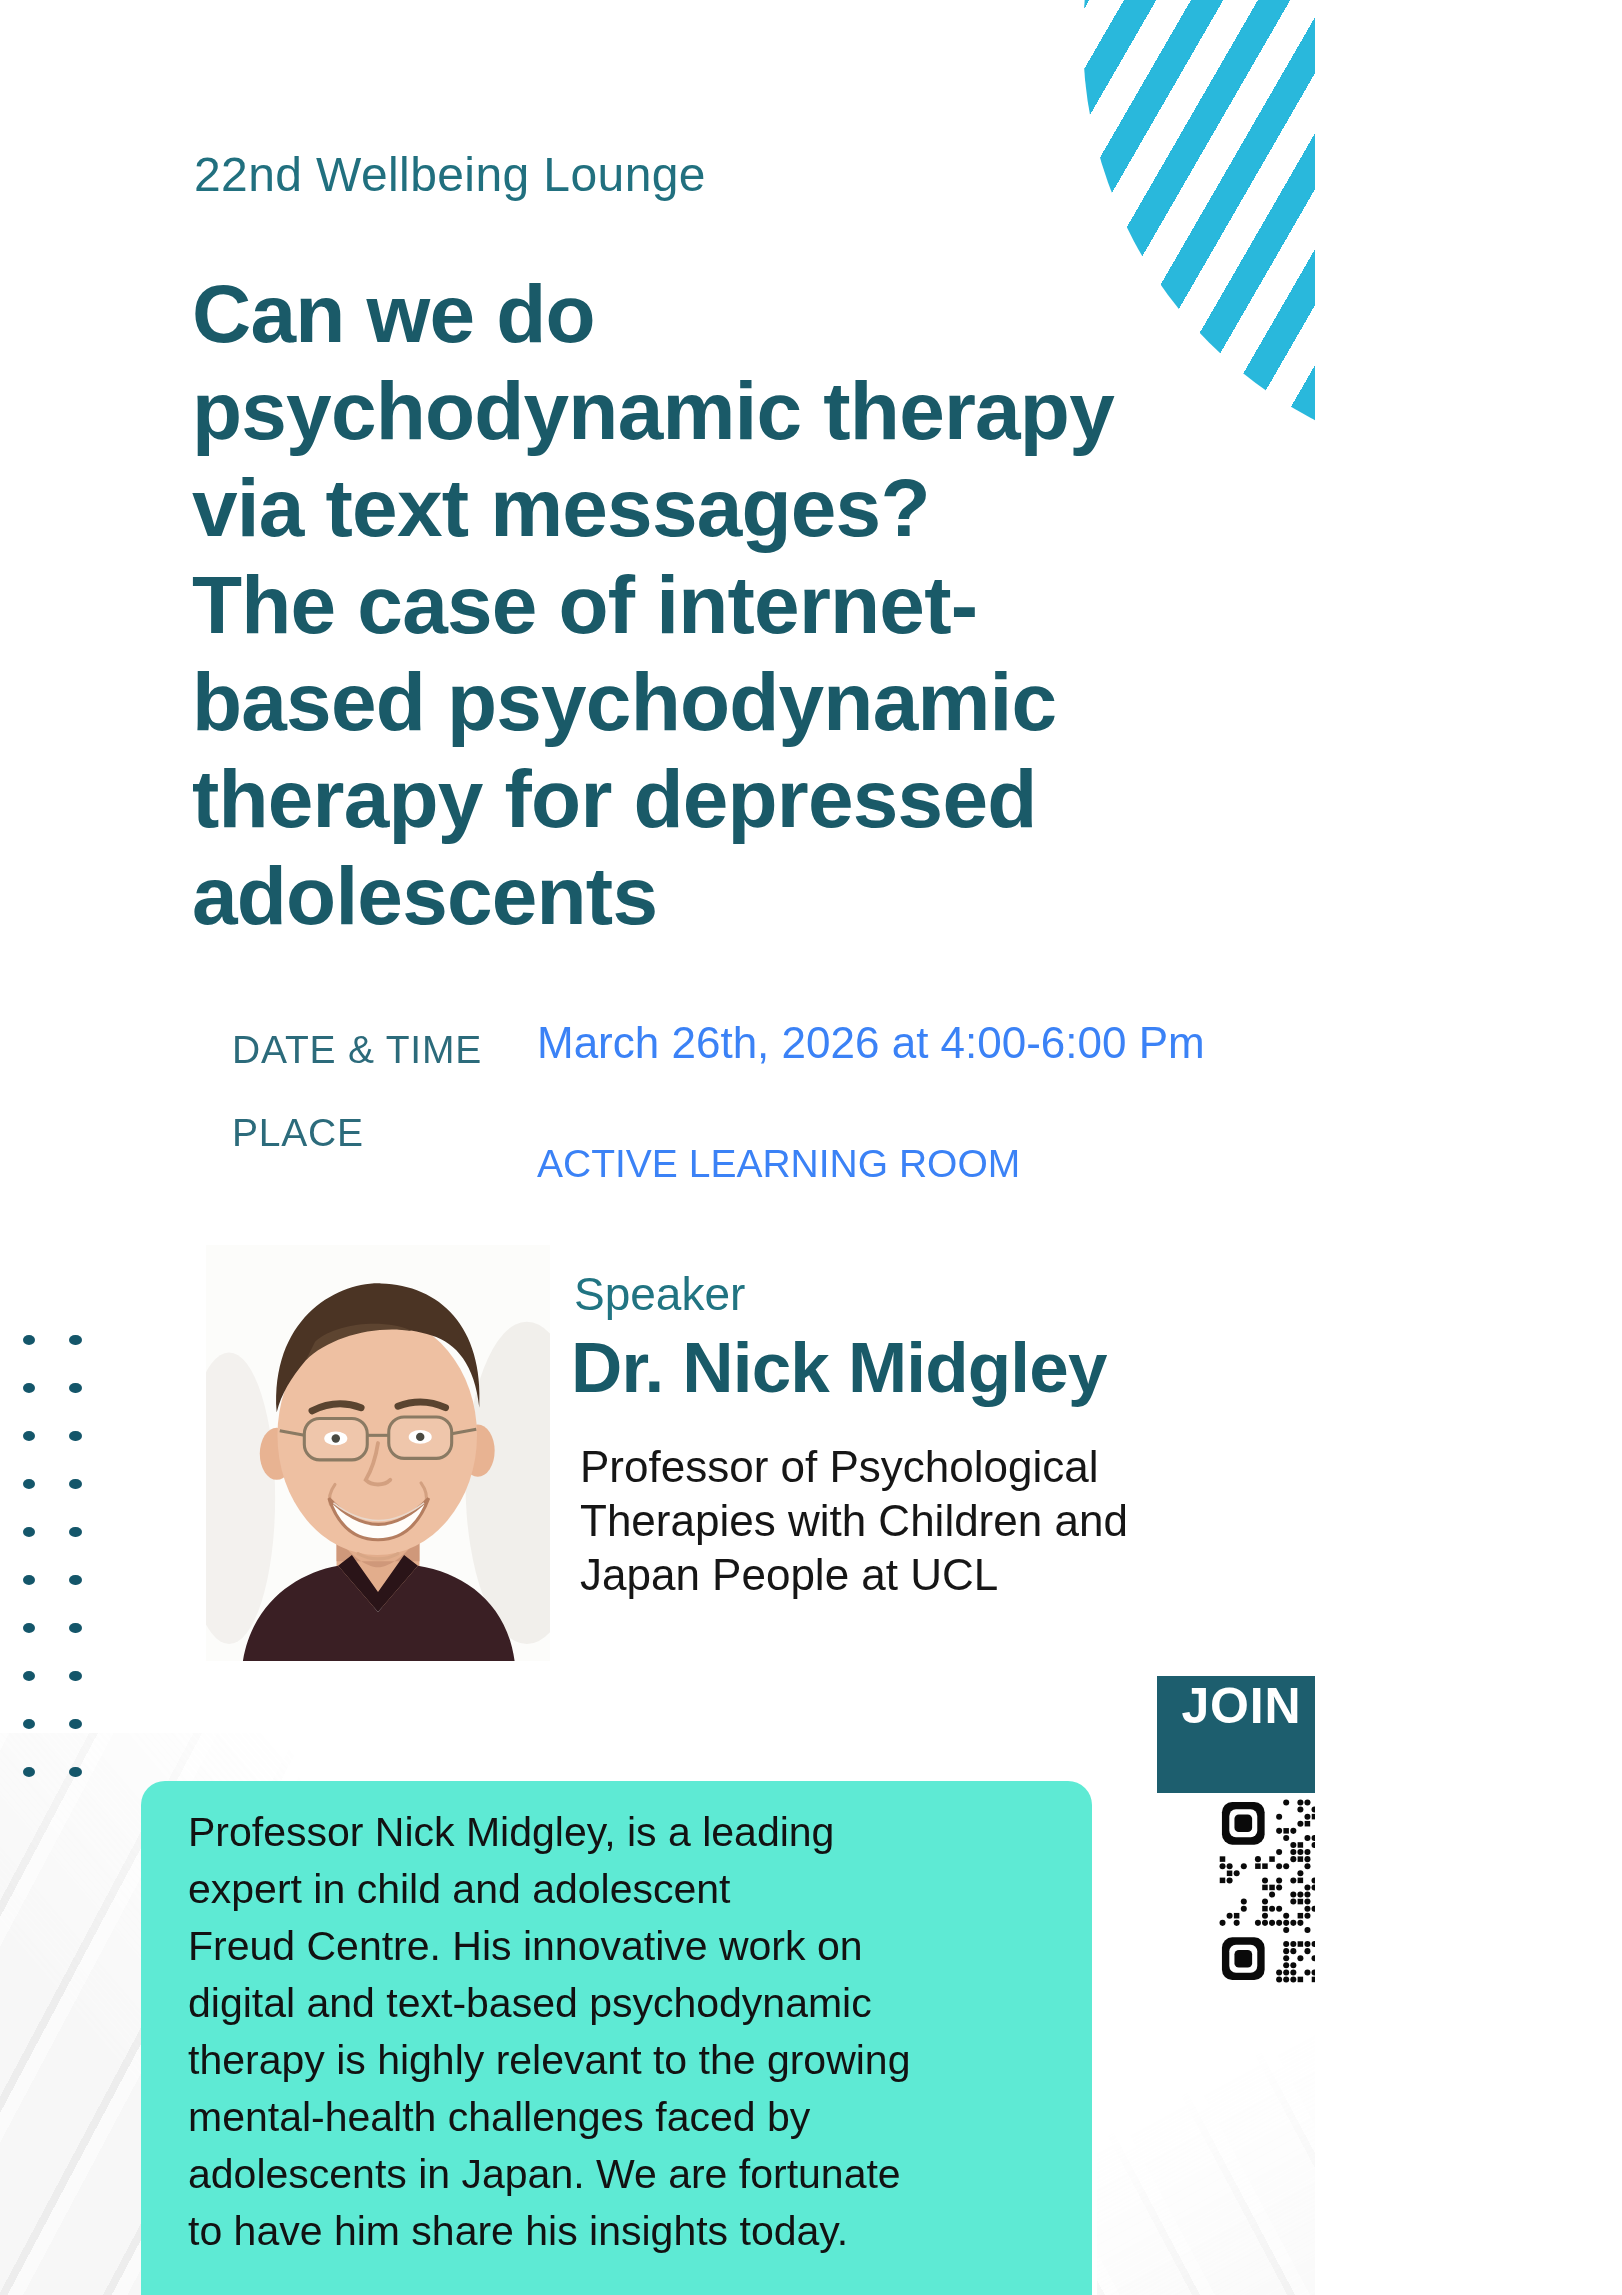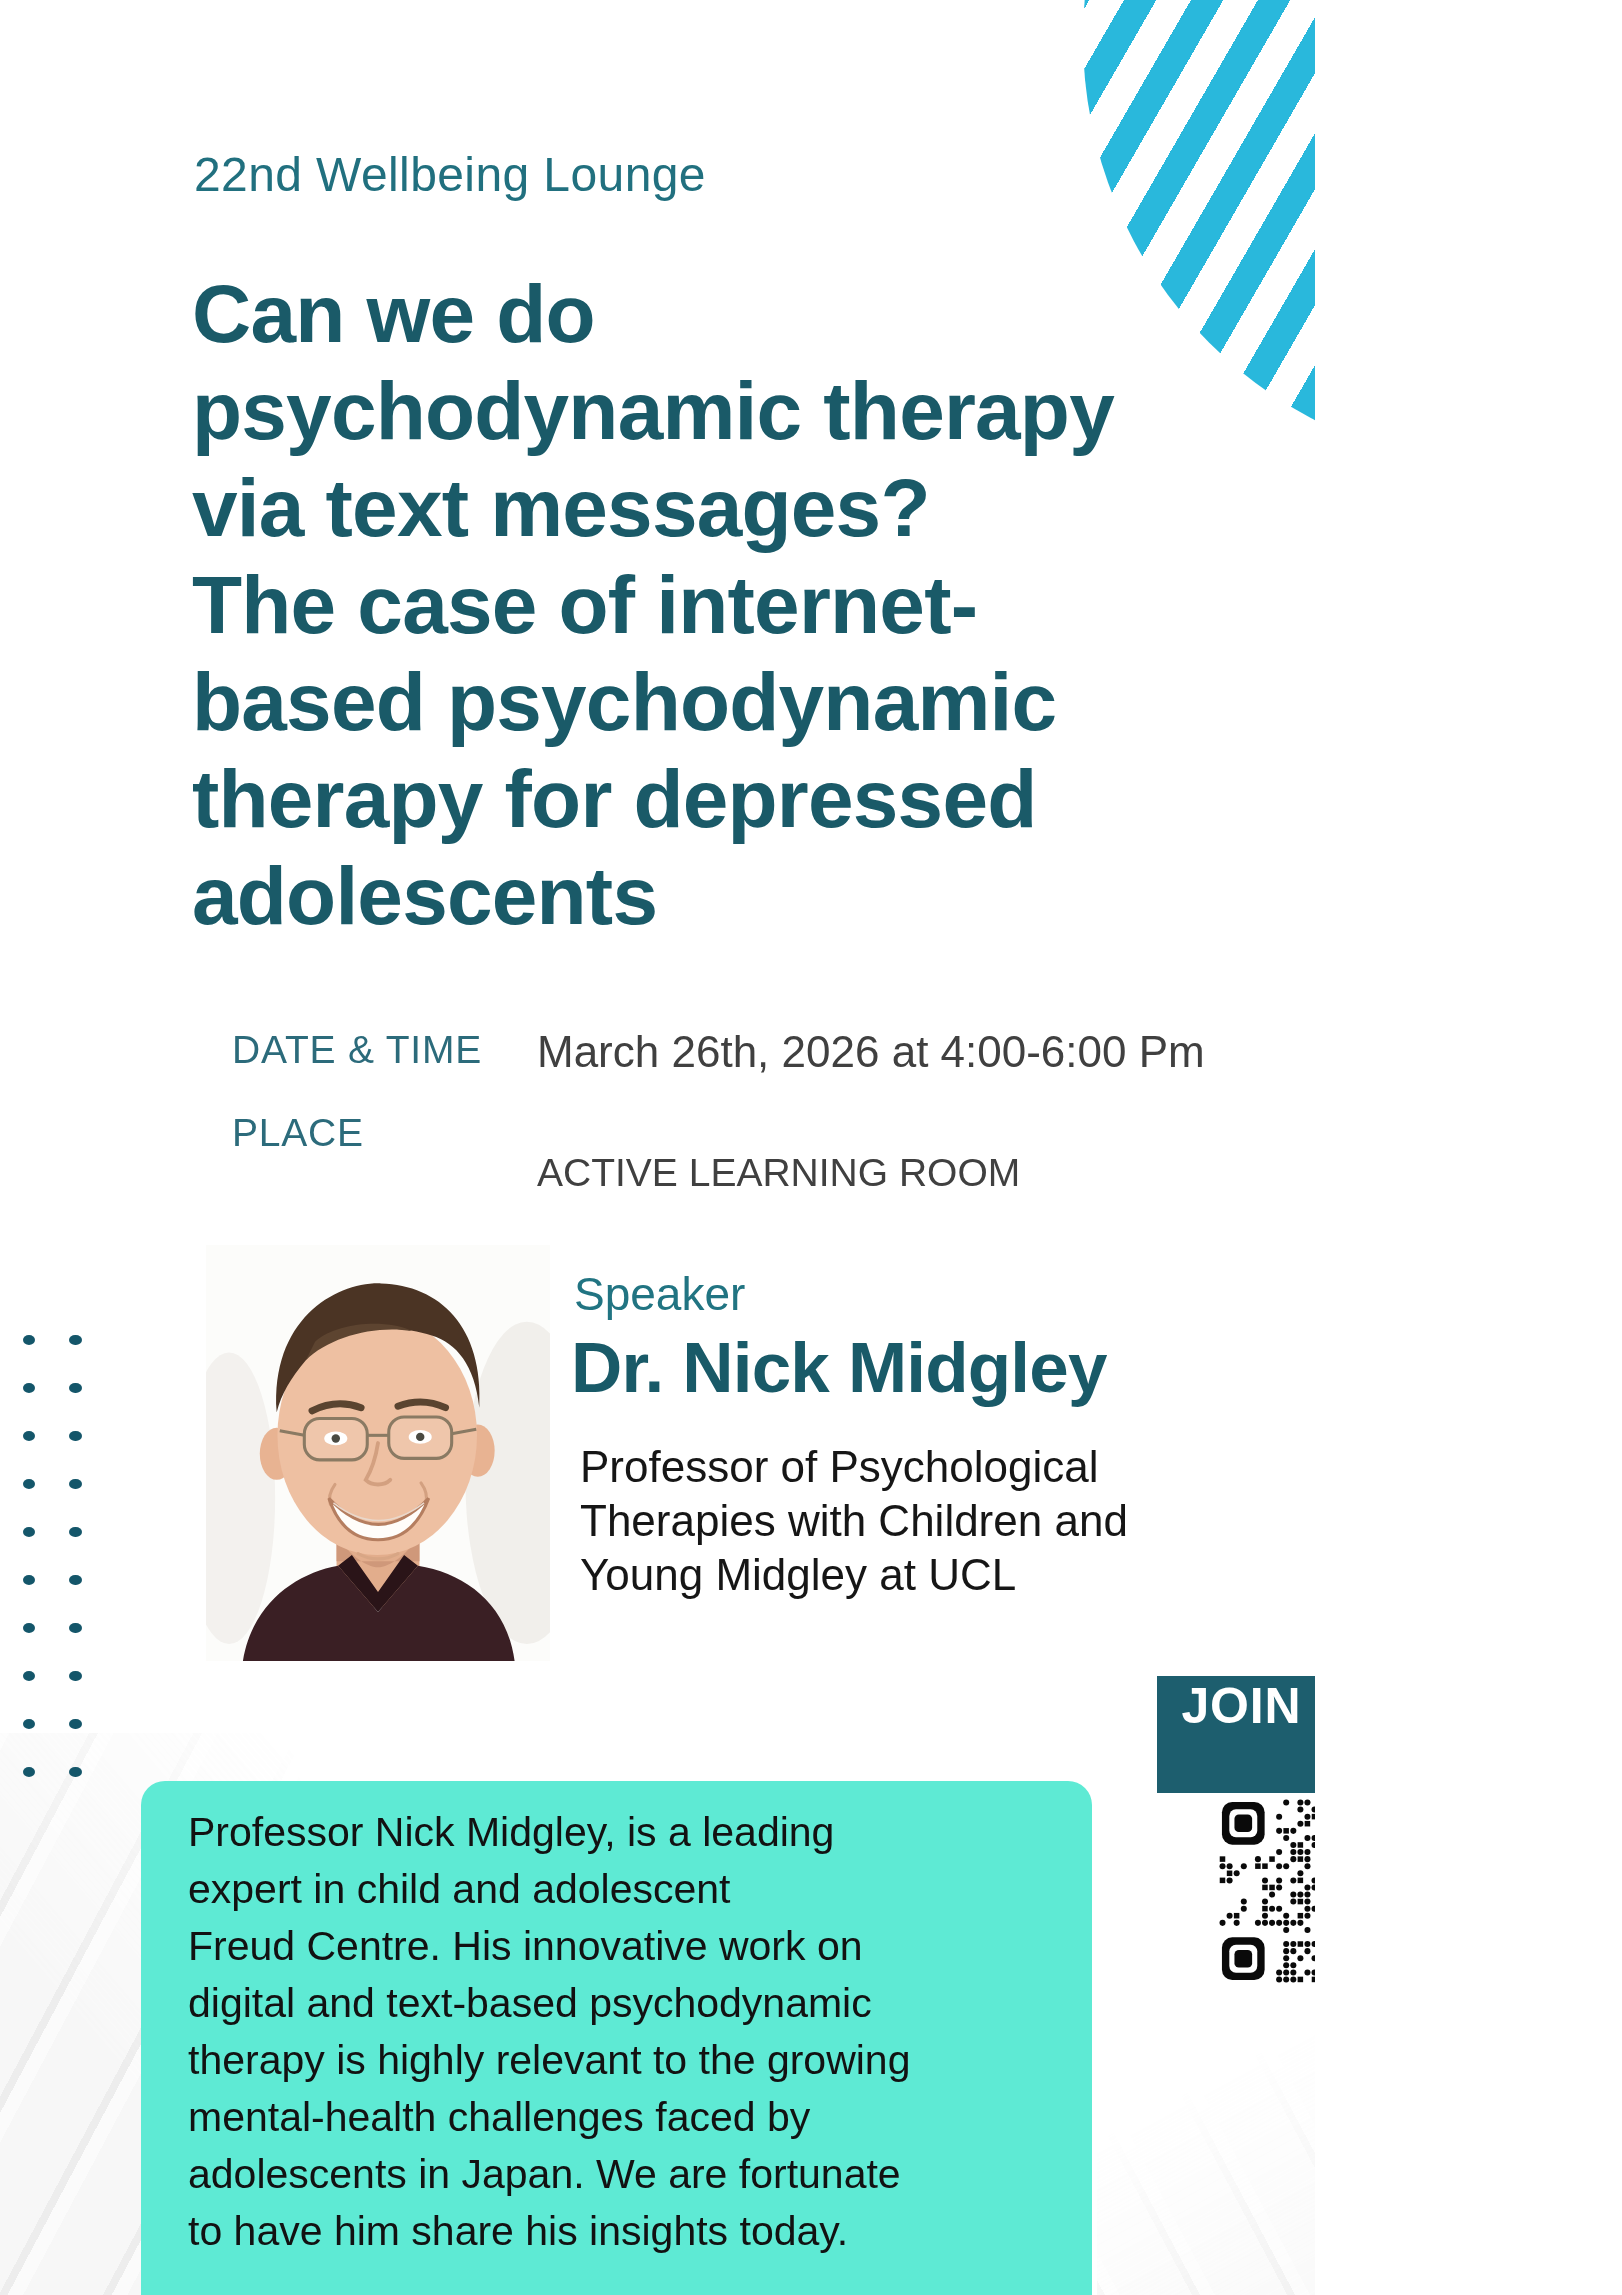--- a/index.html
+++ b/index.html
@@ -33,21 +33,21 @@
       repeating-linear-gradient(152deg,#ededed 0 8.4px,rgba(255,255,255,0) 8.4px 100px);
     opacity:.7;
     -webkit-mask-image:linear-gradient(to top left,#000 20%,transparent 78%);
     mask-image:linear-gradient(to top left,#000 20%,transparent 78%);
   }
   
   .series{position:absolute;left:194px;top:147px;font-size:48px;color:#21707f;letter-spacing:0.4px;}
   .title{position:absolute;left:192px;top:265px;color:#1a5a68;font-weight:700;
          font-size:82px;line-height:97px;letter-spacing:-0.8px;}
   .detail-label{position:absolute;font-size:39px;color:#2c6b7b;letter-spacing:0.8px;}
-  .detail-value{position:absolute;color:#404040;margin-top:9px;}
+  .detail-value{position:absolute;color:#3b82f6;}
   .dt-value{left:537px;top:1018px;font-size:44px;}
   .place-1{left:537px;top:1092px;font-size:39px;}
   .place-2{left:537px;top:1142px;font-size:39px;}
   .lbl-dt{left:232px;top:1028px;}
   .lbl-pl{left:232px;top:1111px;}
   .photo{position:absolute;left:206px;top:1245px;width:344px;height:416px;overflow:hidden;}
   .speaker-label{position:absolute;left:574px;top:1267px;font-size:46px;color:#217482;}
   .speaker-name{position:absolute;left:571px;top:1327px;font-size:71px;font-weight:700;
                 color:#195a68;letter-spacing:-0.8px;}
   .speaker-title{position:absolute;left:580px;top:1440px;font-size:44px;line-height:54px;color:#161616;}
@@ -176,21 +176,21 @@
 
       <path d="M198 402 q26 14 52 0" stroke="#d8a685" stroke-width="4" fill="none" stroke-linecap="round"></path>
     </svg>
   </div>
 
   <div class="speaker-label">Speaker</div>
   <div class="speaker-name">Dr. Nick Midgley</div>
   <div class="speaker-title">
     <div>Professor of Psychological</div>
     <div>Therapies with Children and</div>
-    <div>Young Midgley at UCL</div>
+    <div>Japan People at UCL</div>
   </div>
 
   <div class="bio-box">
     <div class="bio-text">
       <div>Professor Nick Midgley, is a leading</div>
       <div>expert in child and adolescent</div>
       <div>Freud Centre. His innovative work on</div>
       <div>digital and text-based psychodynamic</div>
       <div>therapy is highly relevant to the growing</div>
       <div>mental-health challenges faced by</div>

